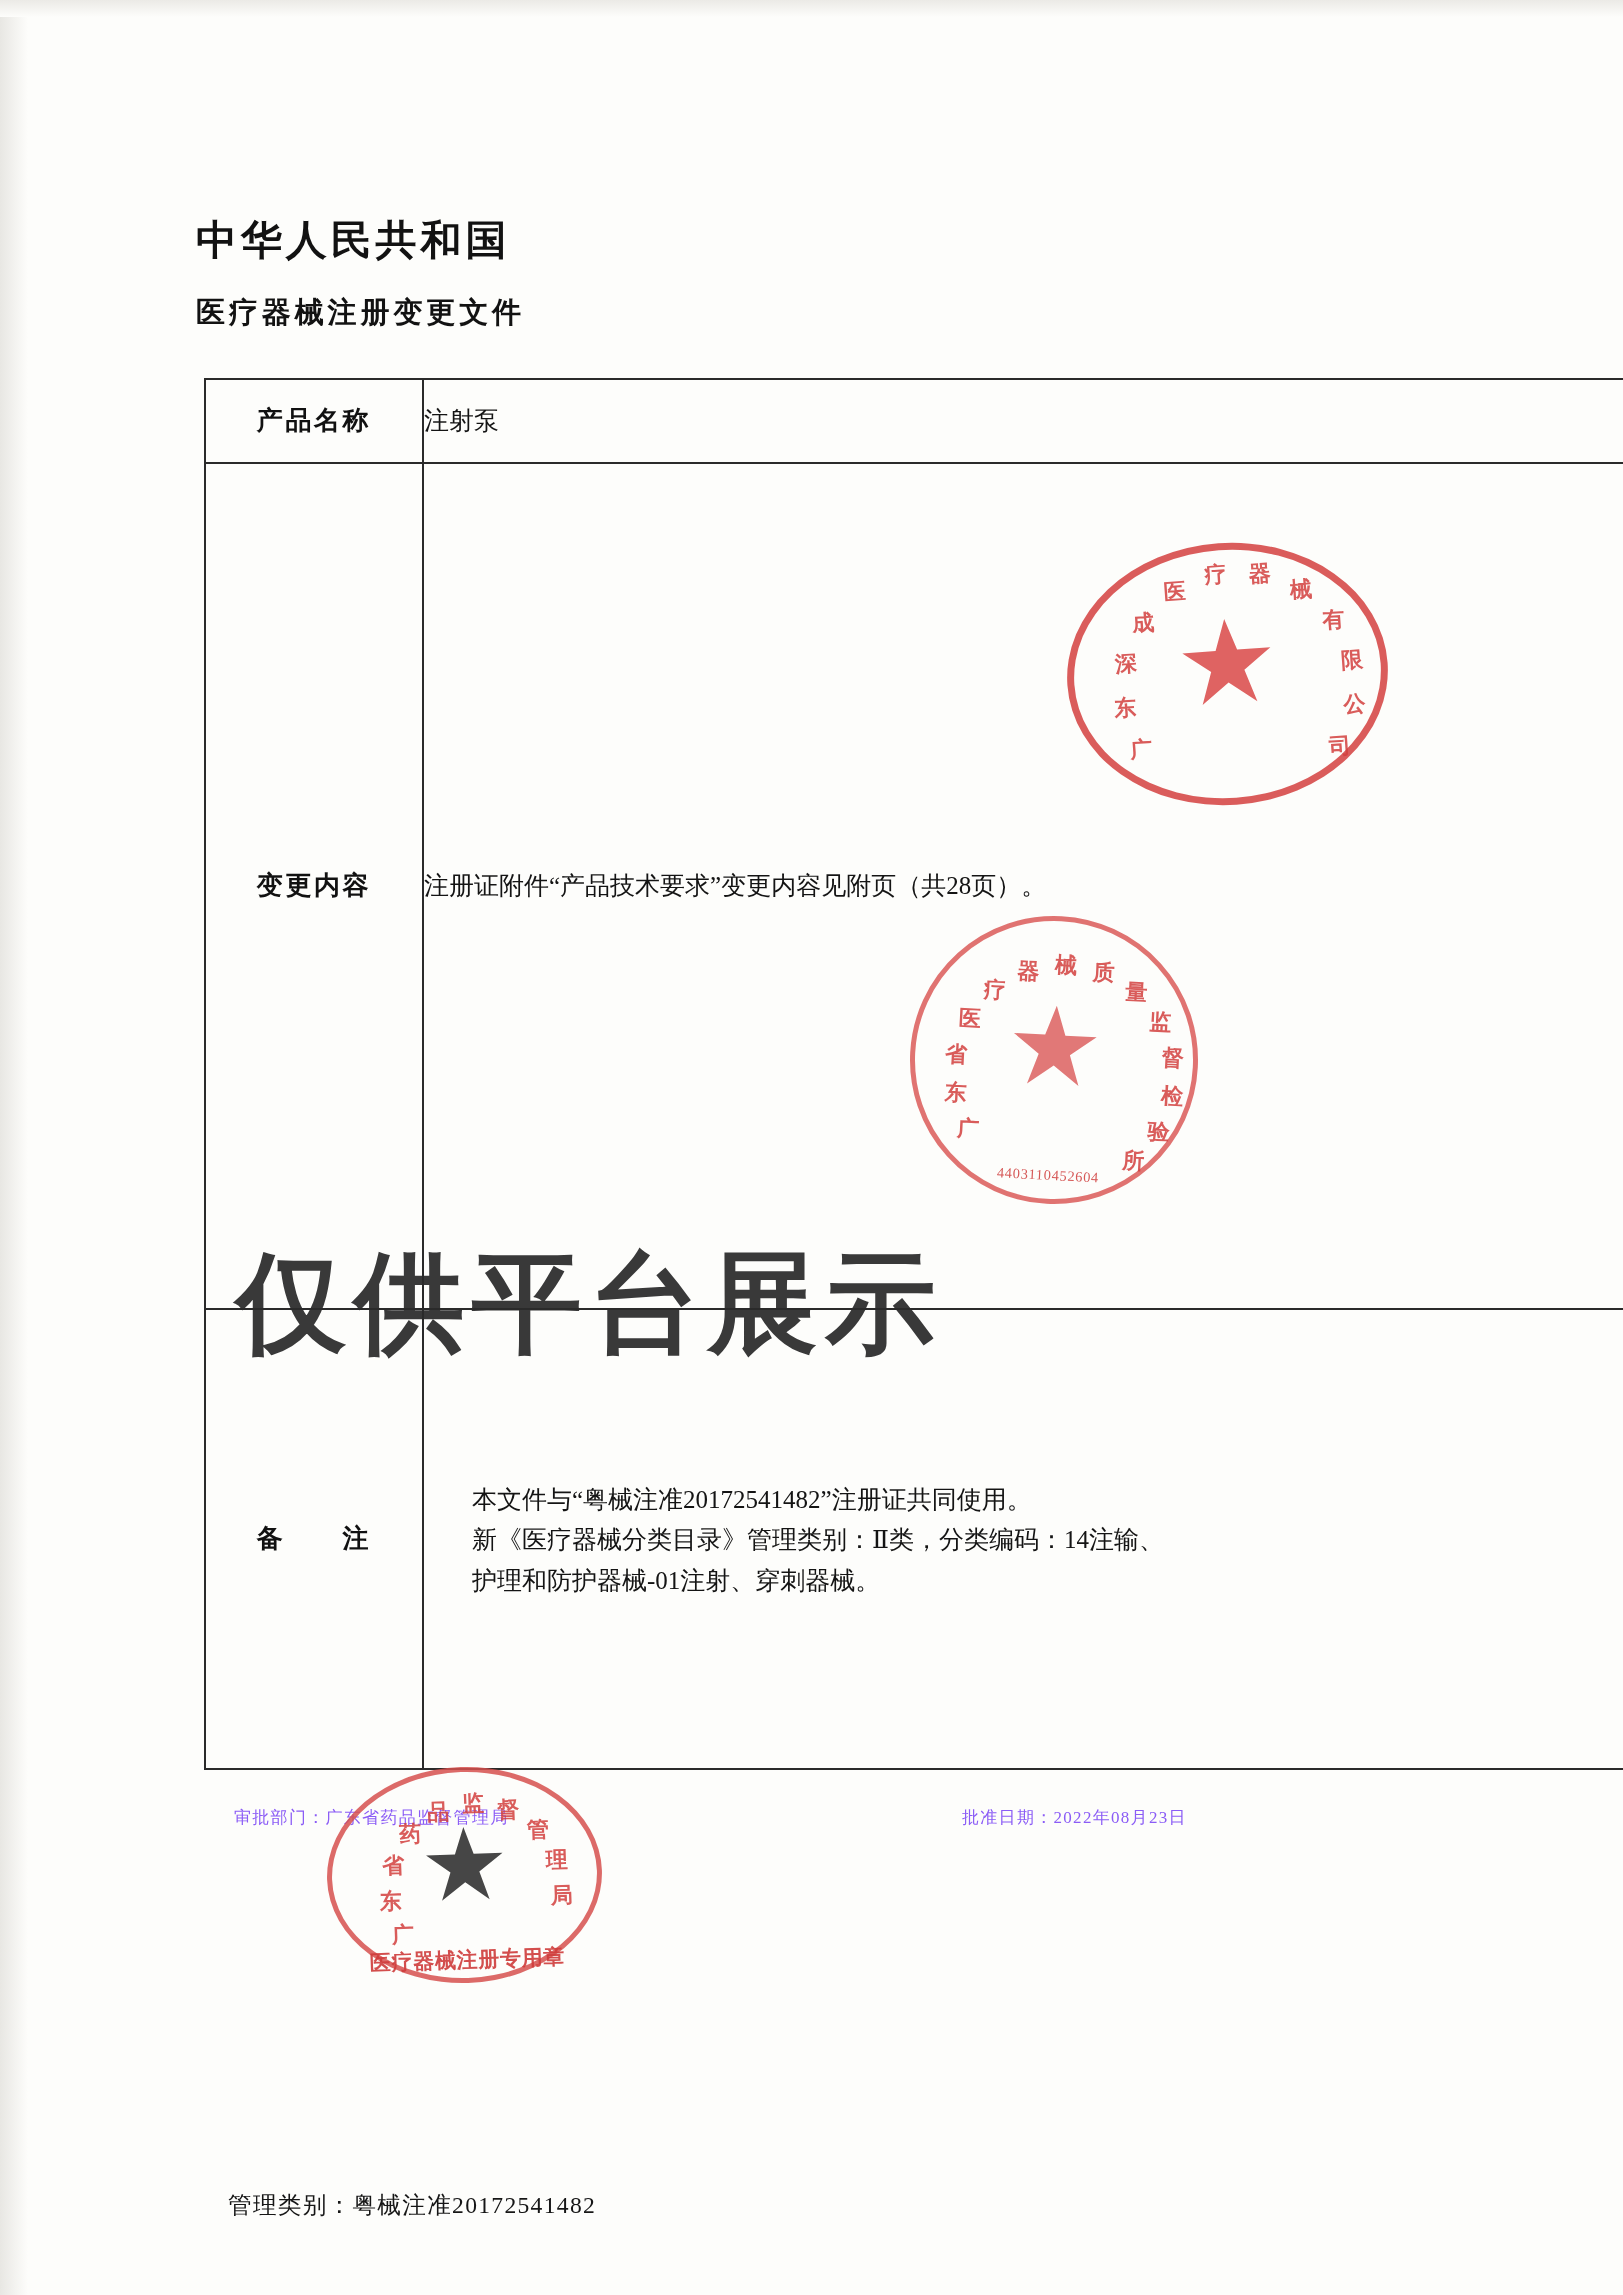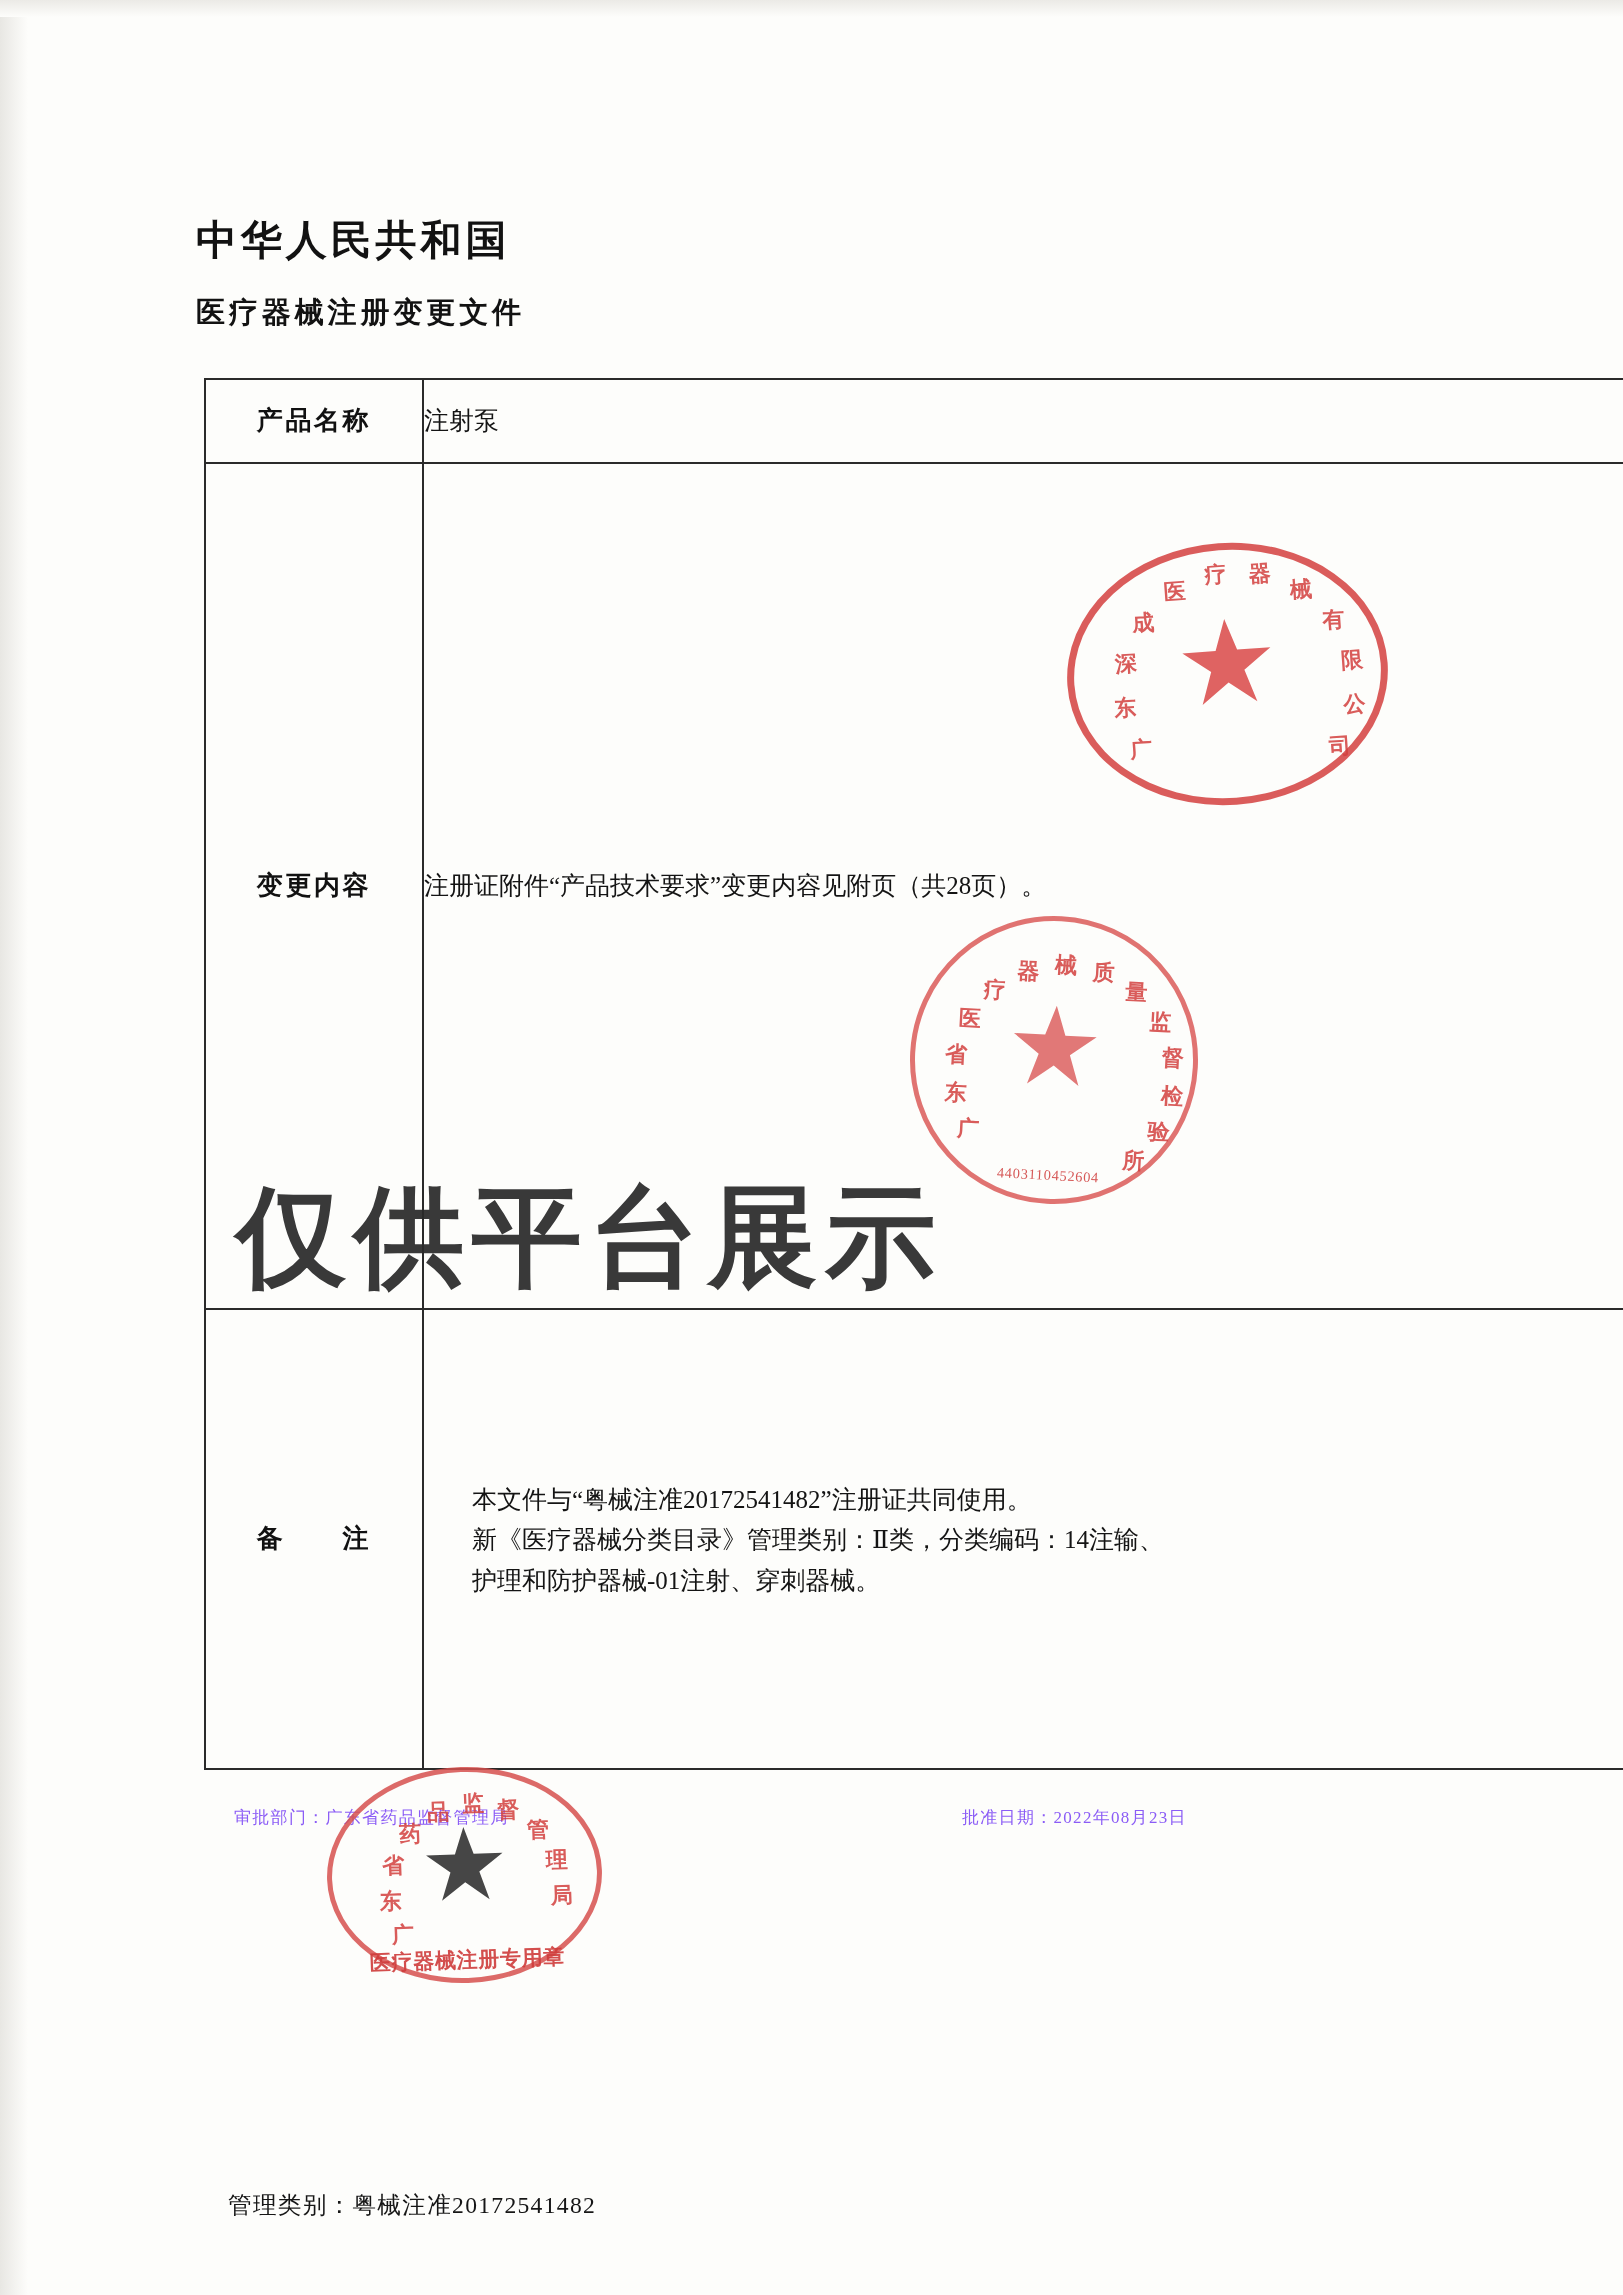--- a/index.html
+++ b/index.html
@@ -131,21 +131,21 @@
     top: 2189px;
     font-size: 23.6px;
     letter-spacing: 1.3px;
     color: #161616;
   }
 
   
   .watermark {
     position: absolute;
     left: 236px;
-    top: 1164px;
+    top: 1230px;
     font-size: 110px;
     font-weight: bold;
     letter-spacing: 7.9px;
     color: #2b2b2b;
     white-space: nowrap;
     opacity: 0.93;
     font-family: Liberation Sans, sans-serif;
   }
 
   

